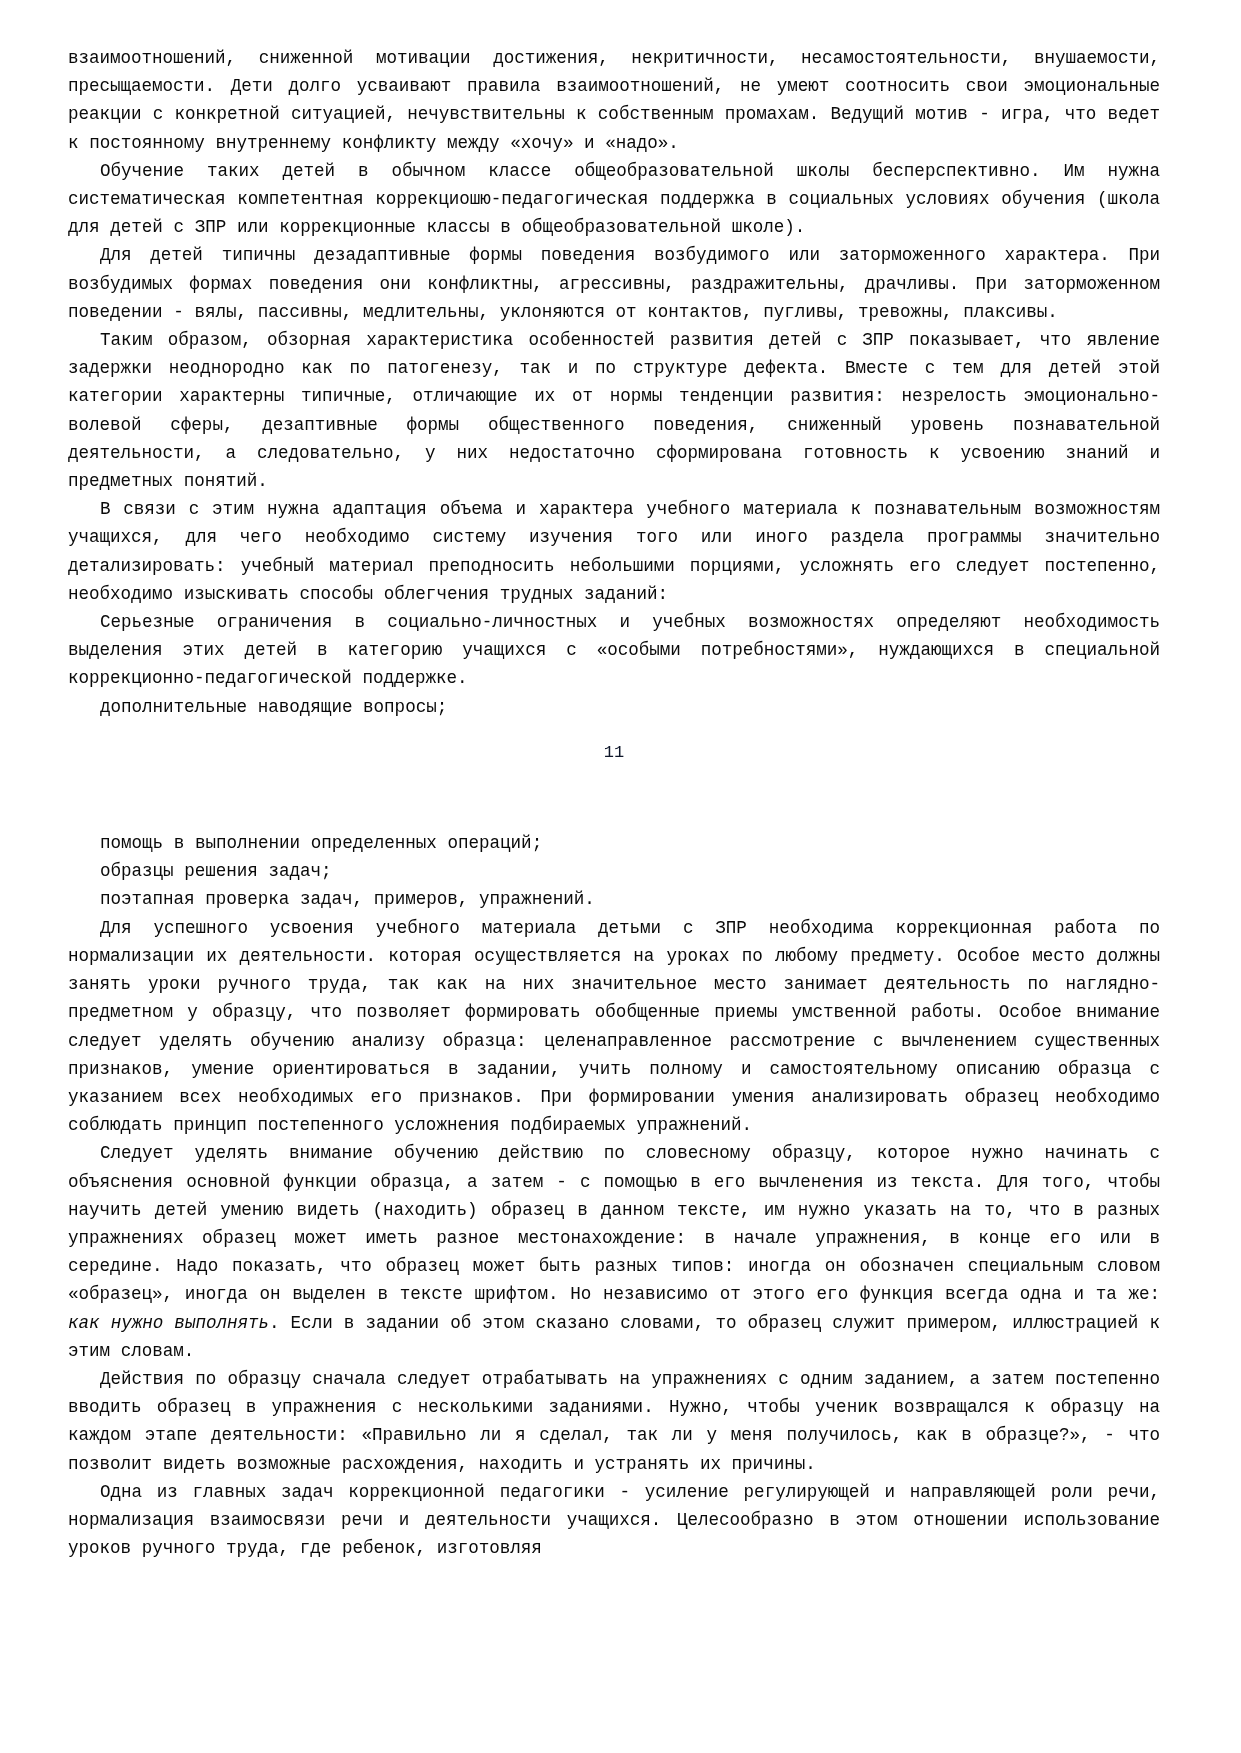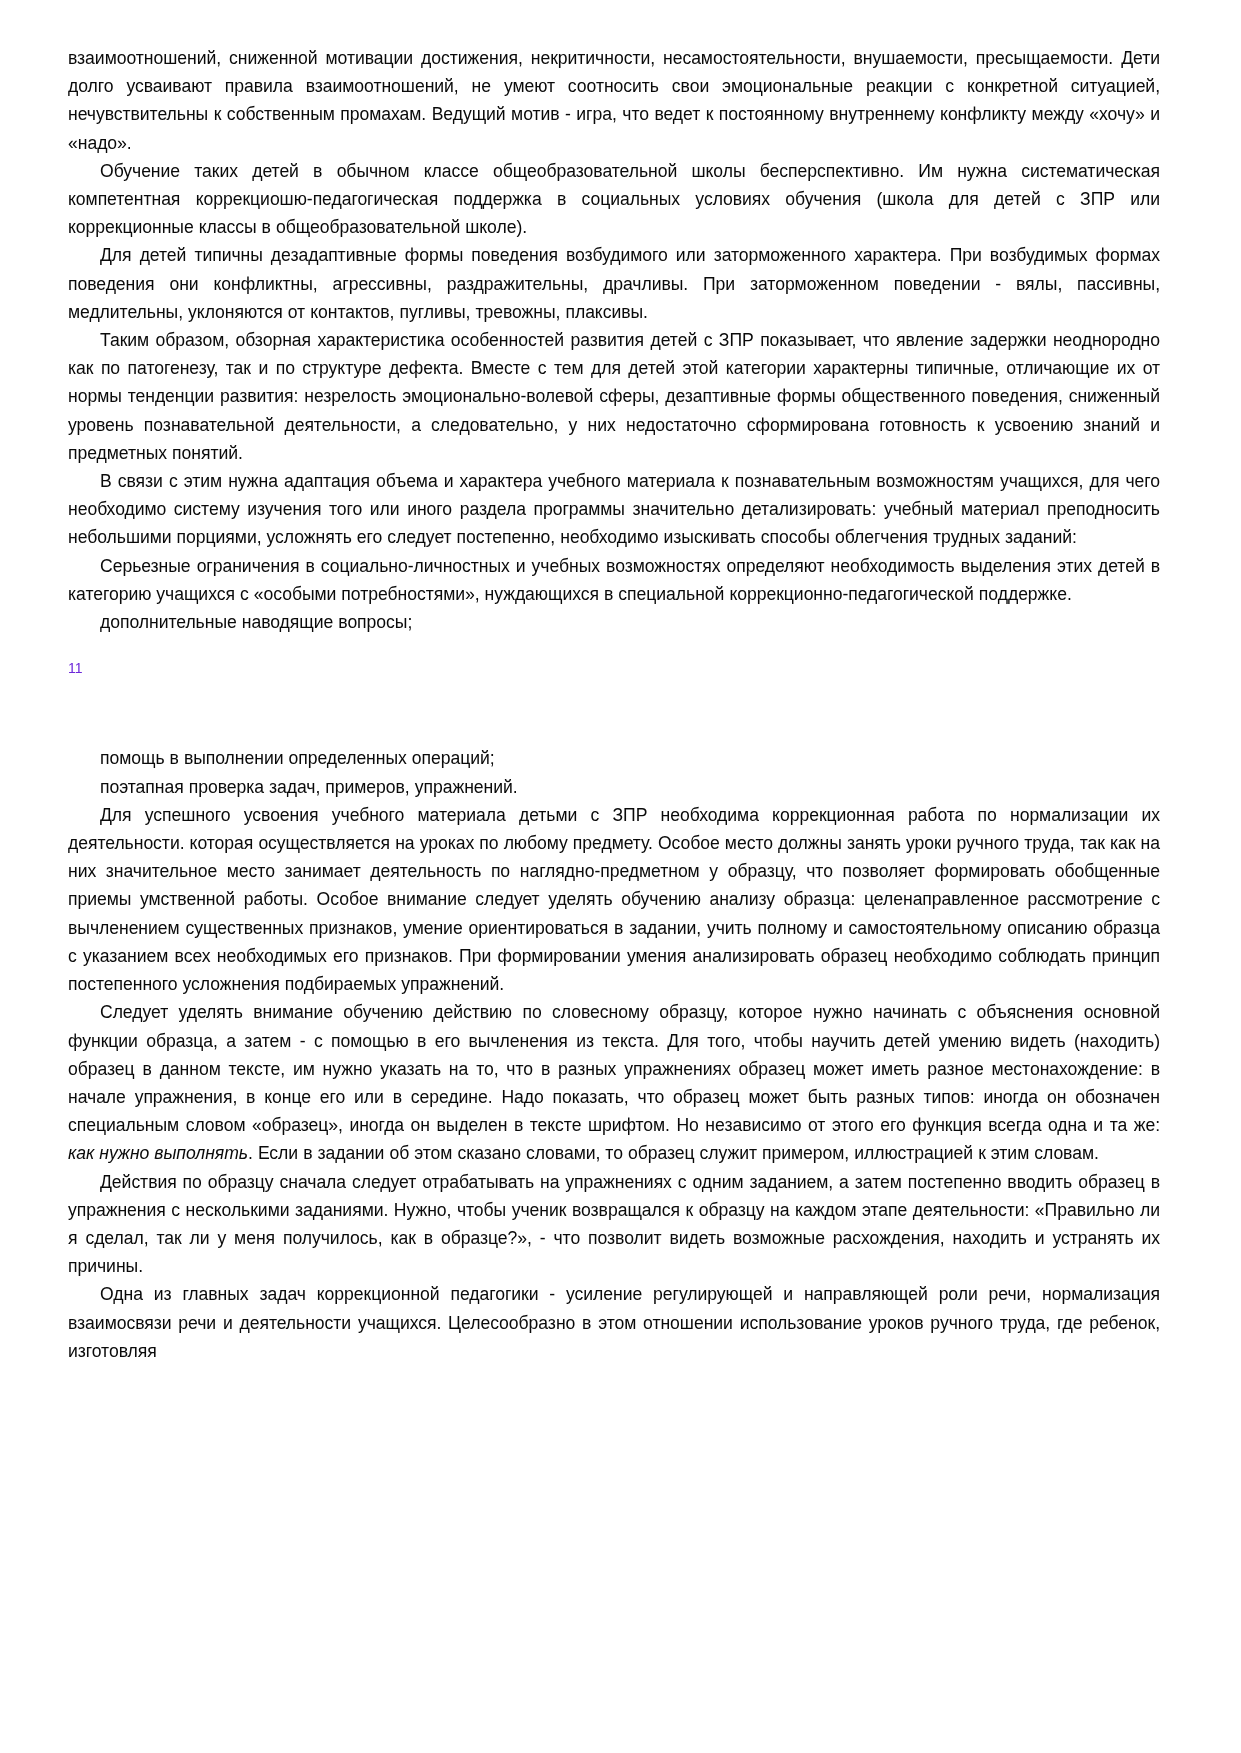--- a/index.html
+++ b/index.html
@@ -7,21 +7,21 @@
     padding: 0;
     background: #ffffff;
   }
   .page {
     position: relative;
     width: 1241px;
     height: 1753px;
     background: #ffffff;
     margin: 0 auto;
     overflow: hidden;
-    font-family: Liberation Sans, sans-serif;
+    font-family: Liberation Mono, monospace;
   }
   .content {
     position: absolute;
     left: 68px;
     top: 44px;
     width: 1092px;
   }
   .para {
     font-size: 17.6px;
     line-height: 28.2px;
@@ -35,24 +35,24 @@
   .indent {
     text-indent: 32px;
   }
   .noindent {
     text-indent: 0;
   }
   .sub {
     text-indent: 32px;
   }
   .pagenum {
-    font-size: 14px;
+    font-size: 17px;
     line-height: 28.2px;
-    color: #6d28d9;
-    text-align: left;
+    color: #0f172a;
+    text-align: center;
     margin: 0;
     text-indent: 0;
   }
   .gap-before-pagenum { height: 18px; }
   .section-gap { height: 62px; }
   em.italic {
     font-style: italic;
   }
   .last-line-left {
     text-align-last: left;
@@ -81,20 +81,21 @@
 
 
     <div class="gap-before-pagenum"></div>
 
     <p class="pagenum">11</p>
 
     <div class="section-gap"></div>
 
     <p class="para sub last-line-left">помощь в выполнении определенных операций;</p>
 
+    <p class="para sub last-line-left">образцы решения задач;</p>
 
     <p class="para sub last-line-left">поэтапная проверка задач, примеров, упражнений.</p>
 
     <p class="para indent last-line-left">Для успешного усвоения учебного материала детьми с ЗПР необходима коррекционная работа по нормализации их деятельности. которая осуществляется на уроках по любому предмету. Особое место должны занять уроки ручного труда, так как на них значительное место занимает деятельность по наглядно-предметном у образцу, что позволяет формировать обобщенные приемы умственной работы. Особое внимание следует уделять обучению анализу образца: целенаправленное рассмотрение с вычленением существенных признаков, умение ориентироваться в задании, учить полному и самостоятельному описанию образца с указанием всех необходимых его признаков. При формировании умения анализировать образец необходимо соблюдать принцип постепенного усложнения подбираемых упражнений.</p>
 
     <p class="para indent last-line-left"><span>Следует уделять внимание обучению действию по словесному образцу, которое нужно начинать с объяснения основной функции образца, а затем - с помощью в его вычленения из текста. Для того, чтобы научить детей умению видеть (находить) образец в данном тексте, им нужно указать на то, что в разных упражнениях образец может иметь разное местонахождение: в начале упражнения, в конце его или в середине. Надо показать, что образец может быть разных типов: иногда он обозначен специальным словом «образец», иногда он выделен в тексте шрифтом. Но независимо от этого его функция всегда одна и та же: </span><em class="italic">как нужно выполнять</em><span>. Если в задании об этом сказано словами, то образец служит примером, иллюстрацией к этим словам.</span></p>
 
 
     <p class="para indent last-line-left">Действия по образцу сначала следует отрабатывать на упражнениях с одним заданием, а затем постепенно вводить образец в упражнения с несколькими заданиями. Нужно, чтобы ученик возвращался к образцу на каждом этапе деятельности: «Правильно ли я сделал, так ли у меня получилось, как в образце?», - что позволит видеть возможные расхождения, находить и устранять их причины.</p>
 

